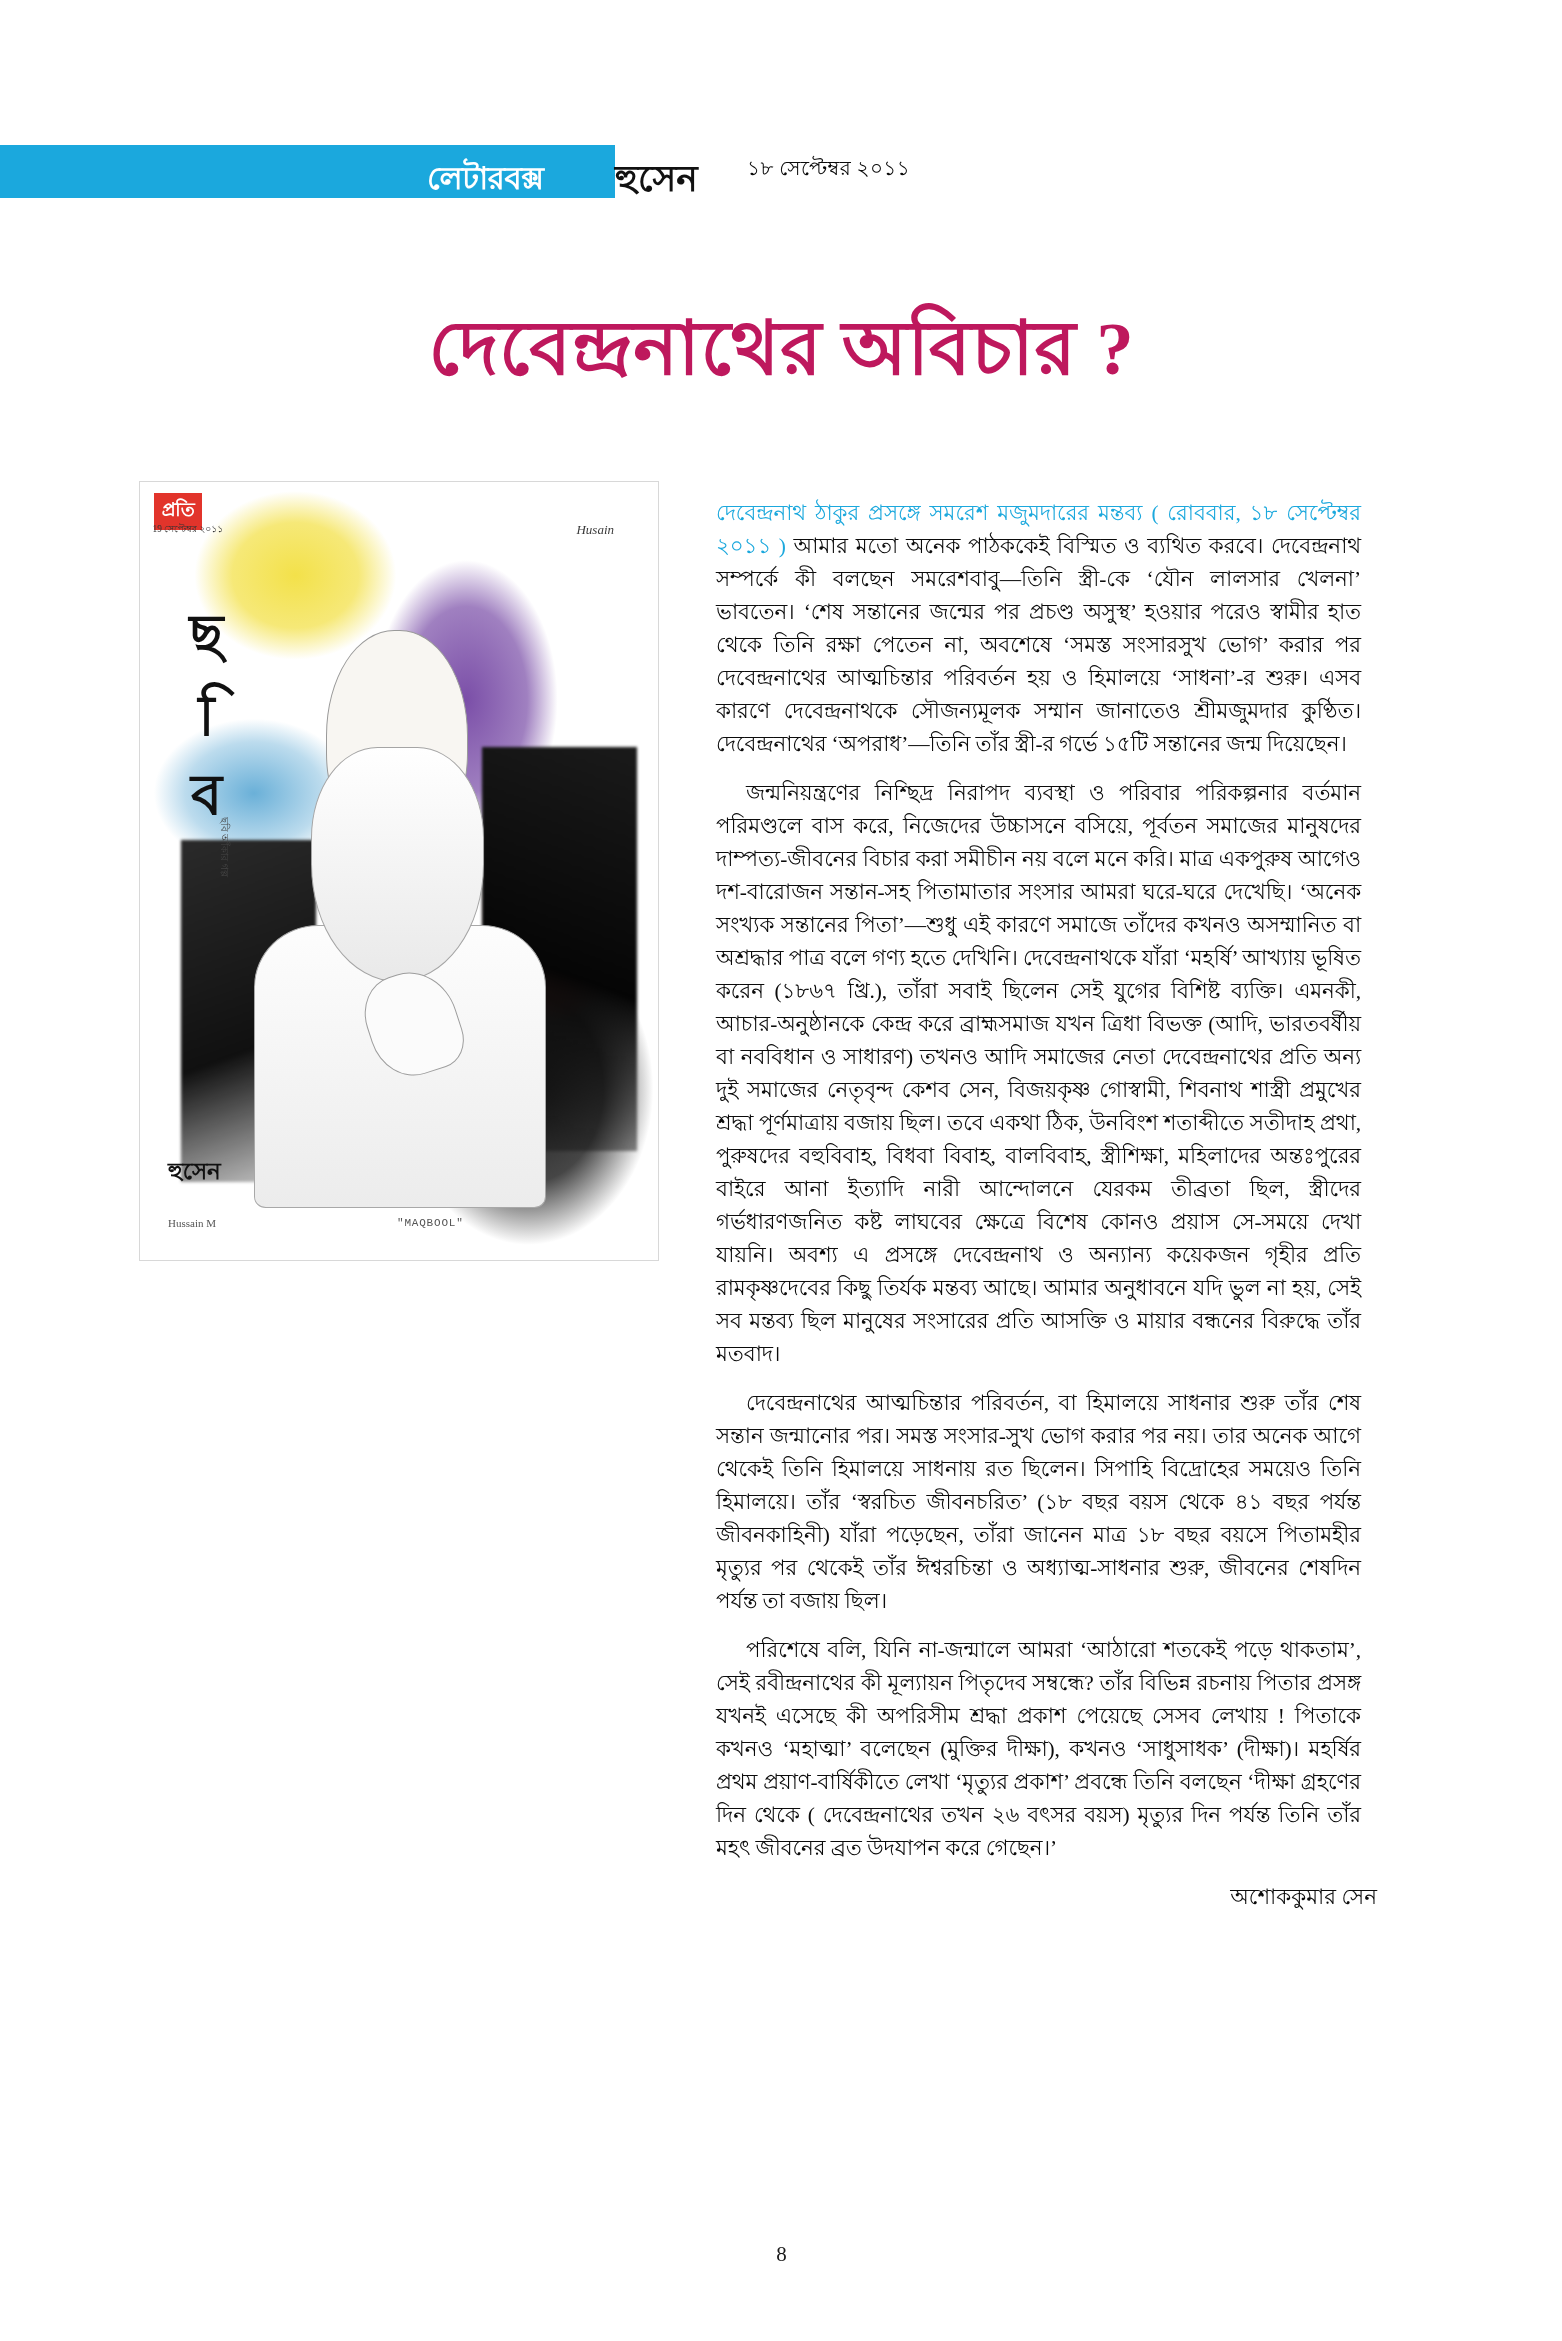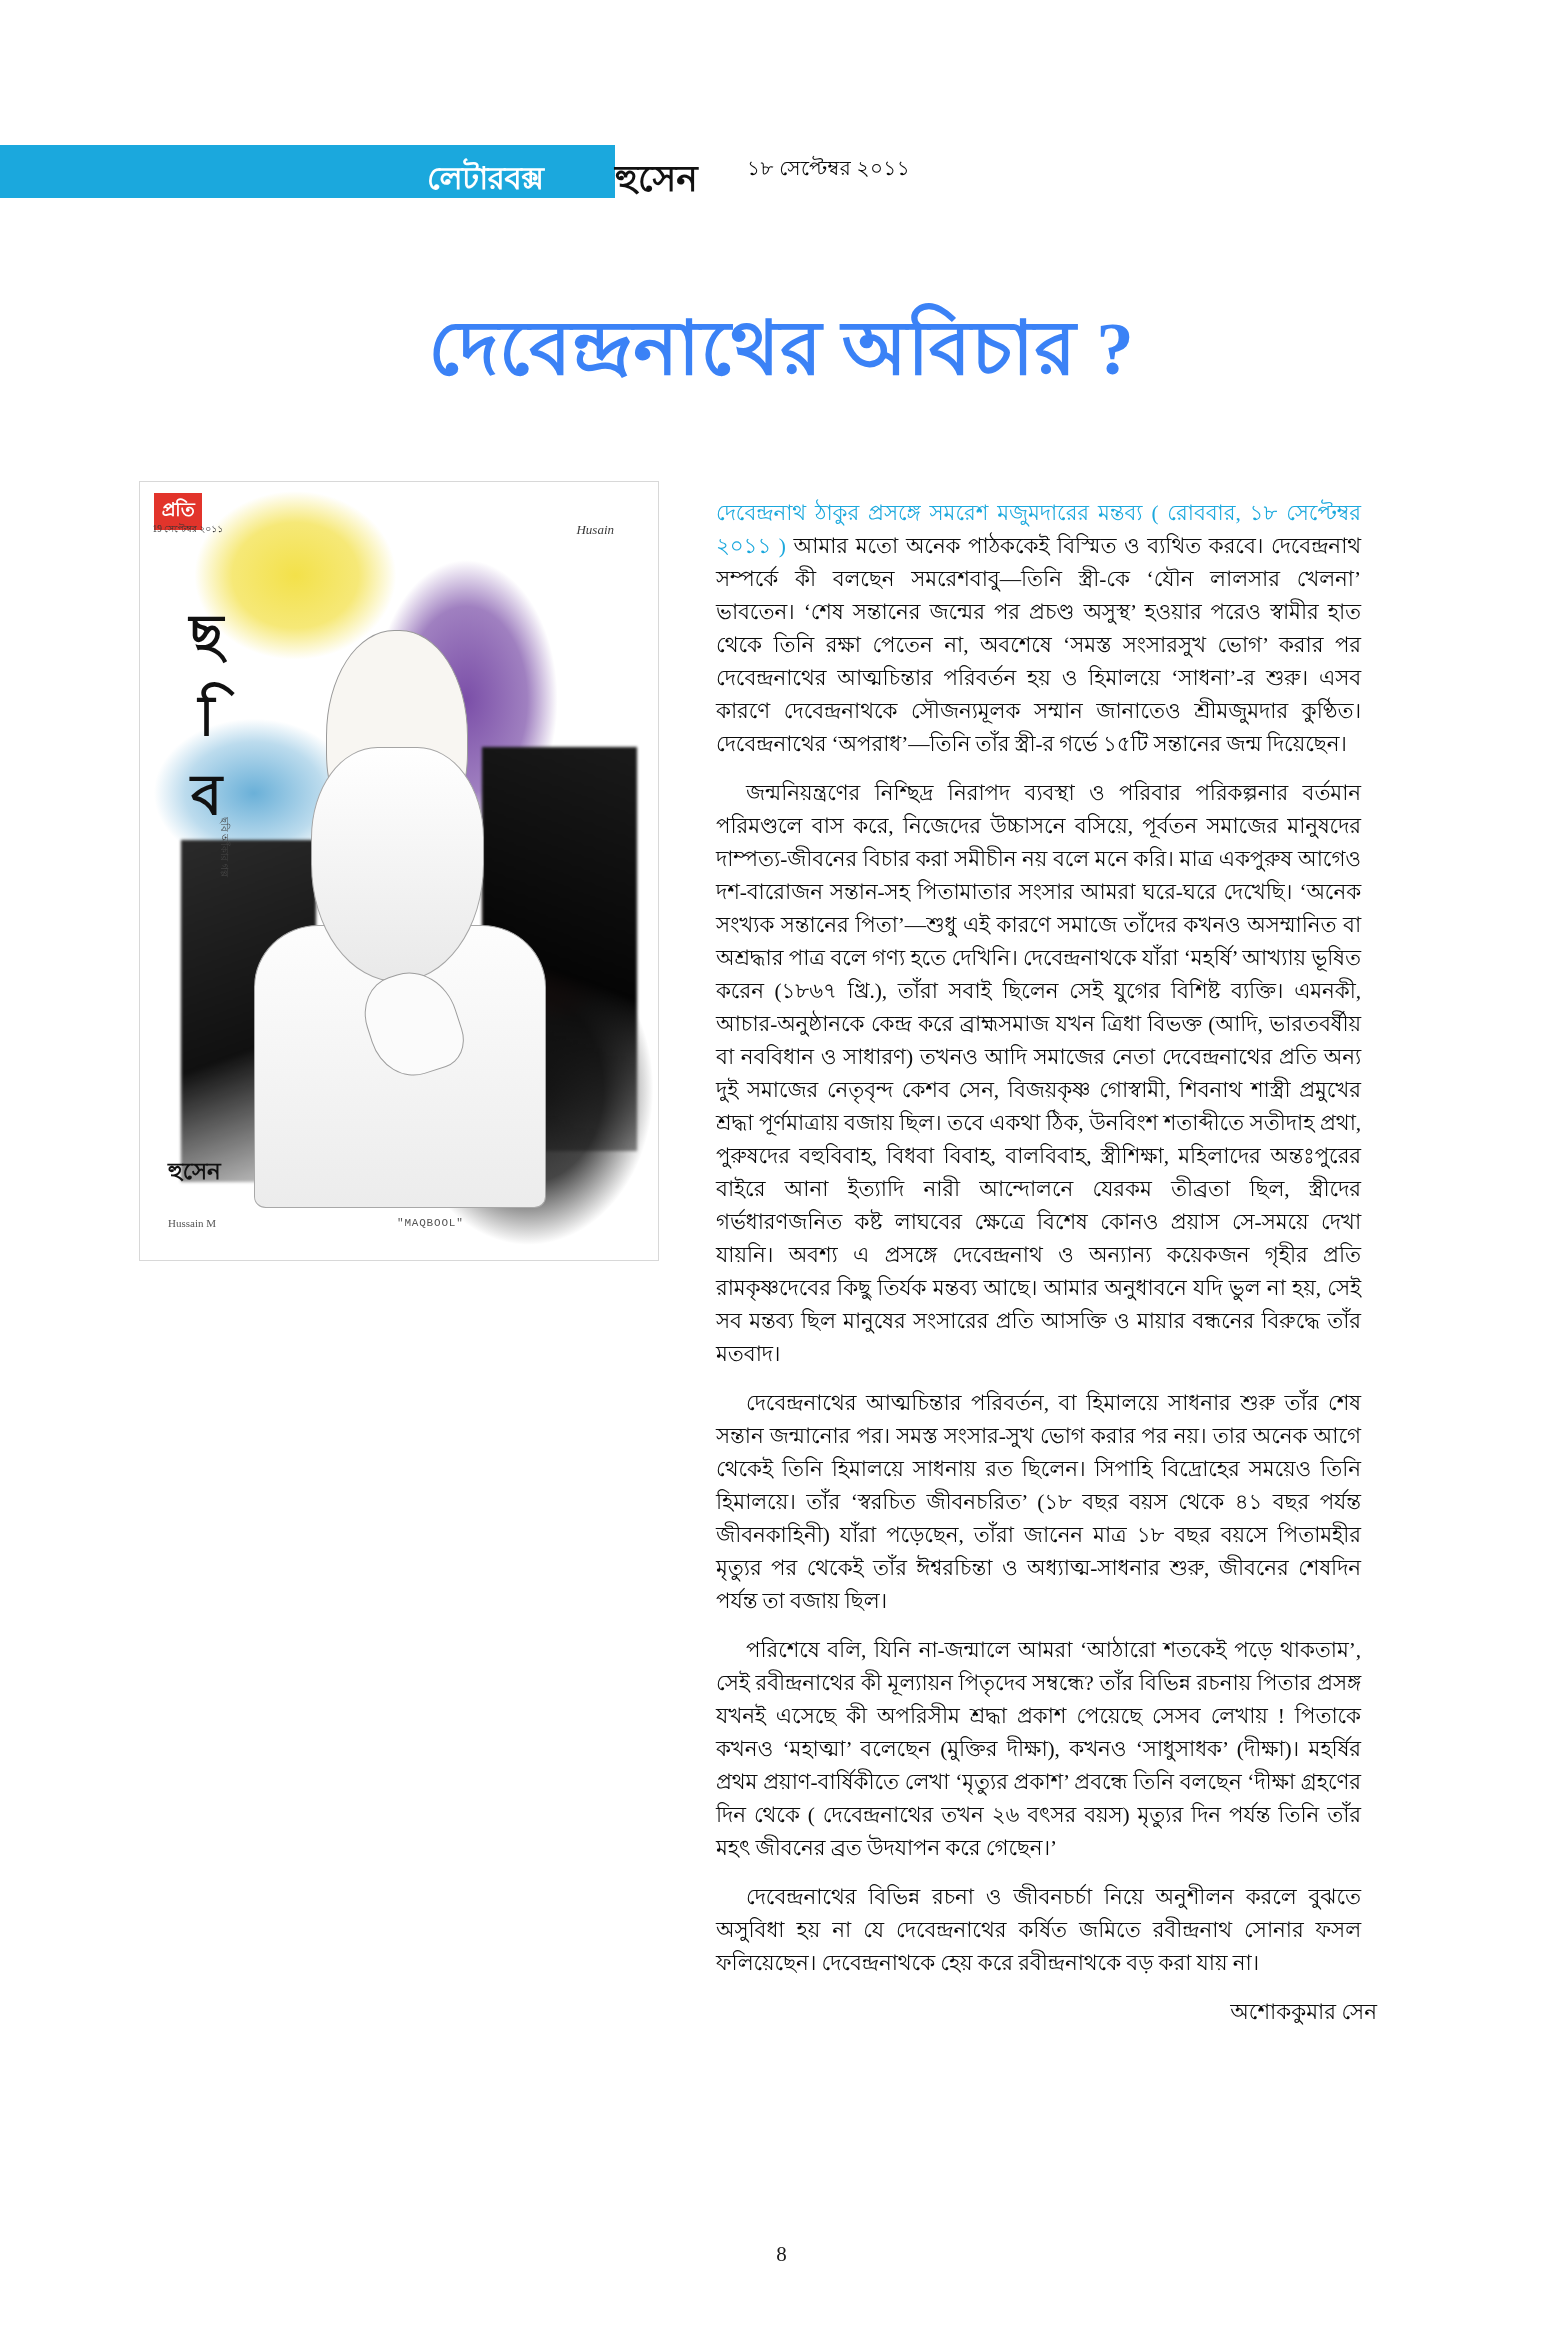--- a/index.html
+++ b/index.html
@@ -64,21 +64,21 @@
   
   .headline {
     position: absolute;
     top: 290px;
     left: 0;
     width: 1563px;
     text-align: center;
     font-family: "Liberation Serif", serif;
     font-size: 75px;
     font-weight: bold;
-    color: #3b82f6;
+    color: #be185d;
     letter-spacing: 0.8px;
   }
 
   
   .figure {
     position: absolute;
     top: 481px;
     left: 139px;
     width: 518px;
     height: 778px;
@@ -307,18 +307,17 @@
   <div class="fig-top-mark">Husain</div>
 </div>
 
 <div class="article">
   <p class="first">
     <span class="lead">দেবেন্দ্রনাথ ঠাকুর প্রসঙ্গে সমরেশ মজুমদারের মন্তব্য ( রোববার, ১৮ সেপ্টেম্বর ২০১১ )</span><span> আমার মতো অনেক পাঠককেই বিস্মিত ও ব্যথিত করবে। দেবেন্দ্রনাথ সম্পর্কে কী বলছেন সমরেশবাবু—তিনি স্ত্রী-কে ‘যৌন লালসার খেলনা’ ভাবতেন। ‘শেষ সন্তানের জন্মের পর প্রচণ্ড অসুস্থ’ হওয়ার পরেও স্বামীর হাত থেকে তিনি রক্ষা পেতেন না, অবশেষে ‘সমস্ত সংসারসুখ ভোগ’ করার পর দেবেন্দ্রনাথের আত্মচিন্তার পরিবর্তন হয় ও হিমালয়ে ‘সাধনা’-র শুরু। এসব কারণে দেবেন্দ্রনাথকে সৌজন্যমূলক সম্মান জানাতেও শ্রীমজুমদার কুণ্ঠিত। দেবেন্দ্রনাথের ‘অপরাধ’—তিনি তাঁর স্ত্রী-র গর্ভে ১৫টি সন্তানের জন্ম দিয়েছেন।</span>
   </p>
   <p>জন্মনিয়ন্ত্রণের নিশ্ছিদ্র নিরাপদ ব্যবস্থা ও পরিবার পরিকল্পনার বর্তমান পরিমণ্ডলে বাস করে, নিজেদের উচ্চাসনে বসিয়ে, পূর্বতন সমাজের মানুষদের দাম্পত্য-জীবনের বিচার করা সমীচীন নয় বলে মনে করি। মাত্র একপুরুষ আগেও দশ-বারোজন সন্তান-সহ পিতামাতার সংসার আমরা ঘরে-ঘরে দেখেছি। ‘অনেক সংখ্যক সন্তানের পিতা’—শুধু এই কারণে সমাজে তাঁদের কখনও অসম্মানিত বা অশ্রদ্ধার পাত্র বলে গণ্য হতে দেখিনি। দেবেন্দ্রনাথকে যাঁরা ‘মহর্ষি’ আখ্যায় ভূষিত করেন (১৮৬৭ খ্রি.), তাঁরা সবাই ছিলেন সেই যুগের বিশিষ্ট ব্যক্তি। এমনকী, আচার-অনুষ্ঠানকে কেন্দ্র করে ব্রাহ্মসমাজ যখন ত্রিধা বিভক্ত (আদি, ভারতবর্ষীয় বা নববিধান ও সাধারণ) তখনও আদি সমাজের নেতা দেবেন্দ্রনাথের প্রতি অন্য দুই সমাজের নেতৃবৃন্দ কেশব সেন, বিজয়কৃষ্ণ গোস্বামী, শিবনাথ শাস্ত্রী প্রমুখের শ্রদ্ধা পূর্ণমাত্রায় বজায় ছিল। তবে একথা ঠিক, উনবিংশ শতাব্দীতে সতীদাহ প্রথা, পুরুষদের বহুবিবাহ, বিধবা বিবাহ, বালবিবাহ, স্ত্রীশিক্ষা, মহিলাদের অন্তঃপুরের বাইরে আনা ইত্যাদি নারী আন্দোলনে যেরকম তীব্রতা ছিল, স্ত্রীদের গর্ভধারণজনিত কষ্ট লাঘবের ক্ষেত্রে বিশেষ কোনও প্রয়াস সে-সময়ে দেখা যায়নি। অবশ্য এ প্রসঙ্গে দেবেন্দ্রনাথ ও অন্যান্য কয়েকজন গৃহীর প্রতি রামকৃষ্ণদেবের কিছু তির্যক মন্তব্য আছে। আমার অনুধাবনে যদি ভুল না হয়, সেই সব মন্তব্য ছিল মানুষের সংসারের প্রতি আসক্তি ও মায়ার বন্ধনের বিরুদ্ধে তাঁর মতবাদ।</p>
   <p>দেবেন্দ্রনাথের আত্মচিন্তার পরিবর্তন, বা হিমালয়ে সাধনার শুরু তাঁর শেষ সন্তান জন্মানোর পর। সমস্ত সংসার-সুখ ভোগ করার পর নয়। তার অনেক আগে থেকেই তিনি হিমালয়ে সাধনায় রত ছিলেন। সিপাহি বিদ্রোহের সময়েও তিনি হিমালয়ে। তাঁর ‘স্বরচিত জীবনচরিত’ (১৮ বছর বয়স থেকে ৪১ বছর পর্যন্ত জীবনকাহিনী) যাঁরা পড়েছেন, তাঁরা জানেন মাত্র ১৮ বছর বয়সে পিতামহীর মৃত্যুর পর থেকেই তাঁর ঈশ্বরচিন্তা ও অধ্যাত্ম-সাধনার শুরু, জীবনের শেষদিন পর্যন্ত তা বজায় ছিল।</p>
   <p>পরিশেষে বলি, যিনি না-জন্মালে আমরা ‘আঠারো শতকেই পড়ে থাকতাম’, সেই রবীন্দ্রনাথের কী মূল্যায়ন পিতৃদেব সম্বন্ধে? তাঁর বিভিন্ন রচনায় পিতার প্রসঙ্গ যখনই এসেছে কী অপরিসীম শ্রদ্ধা প্রকাশ পেয়েছে সেসব লেখায় ! পিতাকে কখনও ‘মহাত্মা’ বলেছেন (মুক্তির দীক্ষা), কখনও ‘সাধুসাধক’ (দীক্ষা)। মহর্ষির প্রথম প্রয়াণ-বার্ষিকীতে লেখা ‘মৃত্যুর প্রকাশ’ প্রবন্ধে তিনি বলছেন ‘দীক্ষা গ্রহণের দিন থেকে ( দেবেন্দ্রনাথের তখন ২৬ বৎসর বয়স) মৃত্যুর দিন পর্যন্ত তিনি তাঁর মহৎ জীবনের ব্রত উদযাপন করে গেছেন।’</p>
-  <p>দেবেন্দ্রনাথের বিভিন্ন রচনা ও জীবনচর্চা নিয়ে অনুশীলন করলে বুঝতে অসুবিধা হয় না যে দেবেন্দ্রনাথের কর্ষিত জমিতে রবীন্দ্রনাথ সোনার ফসল ফলিয়েছেন। দেবেন্দ্রনাথকে হেয় করে রবীন্দ্রনাথকে বড় করা যায় না।</p>
   <div class="signoff">অশোককুমার সেন</div>
 </div>
 
 <div class="page-number">8</div>
 
 
 </body></html>

